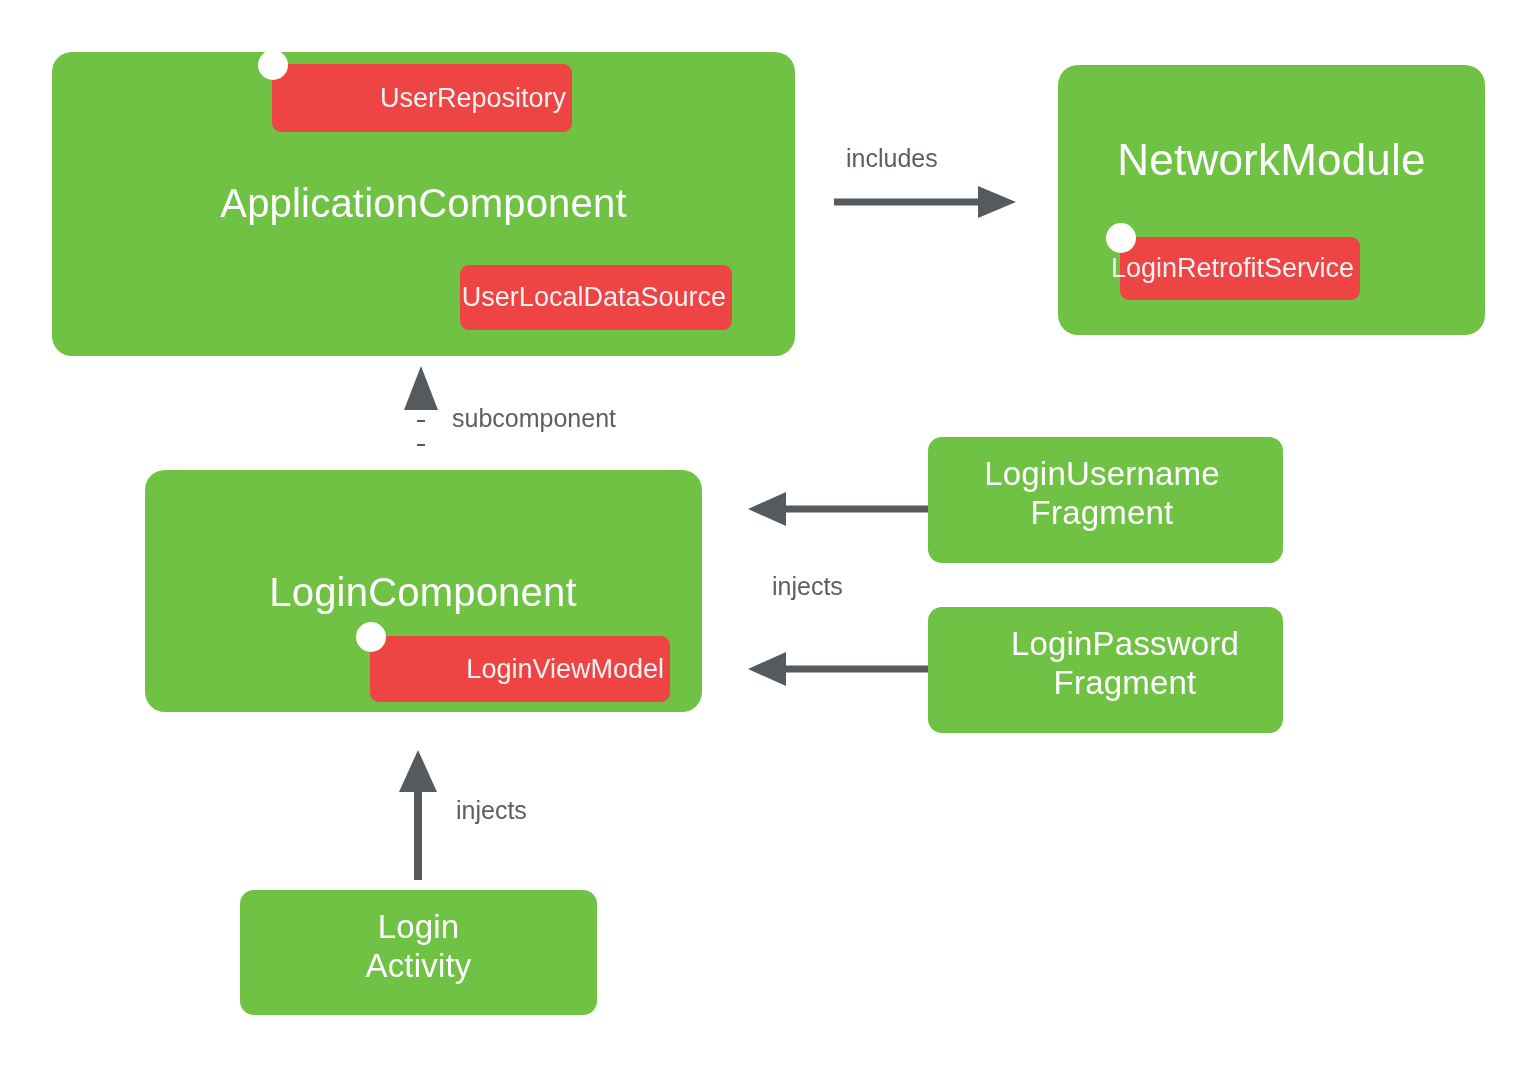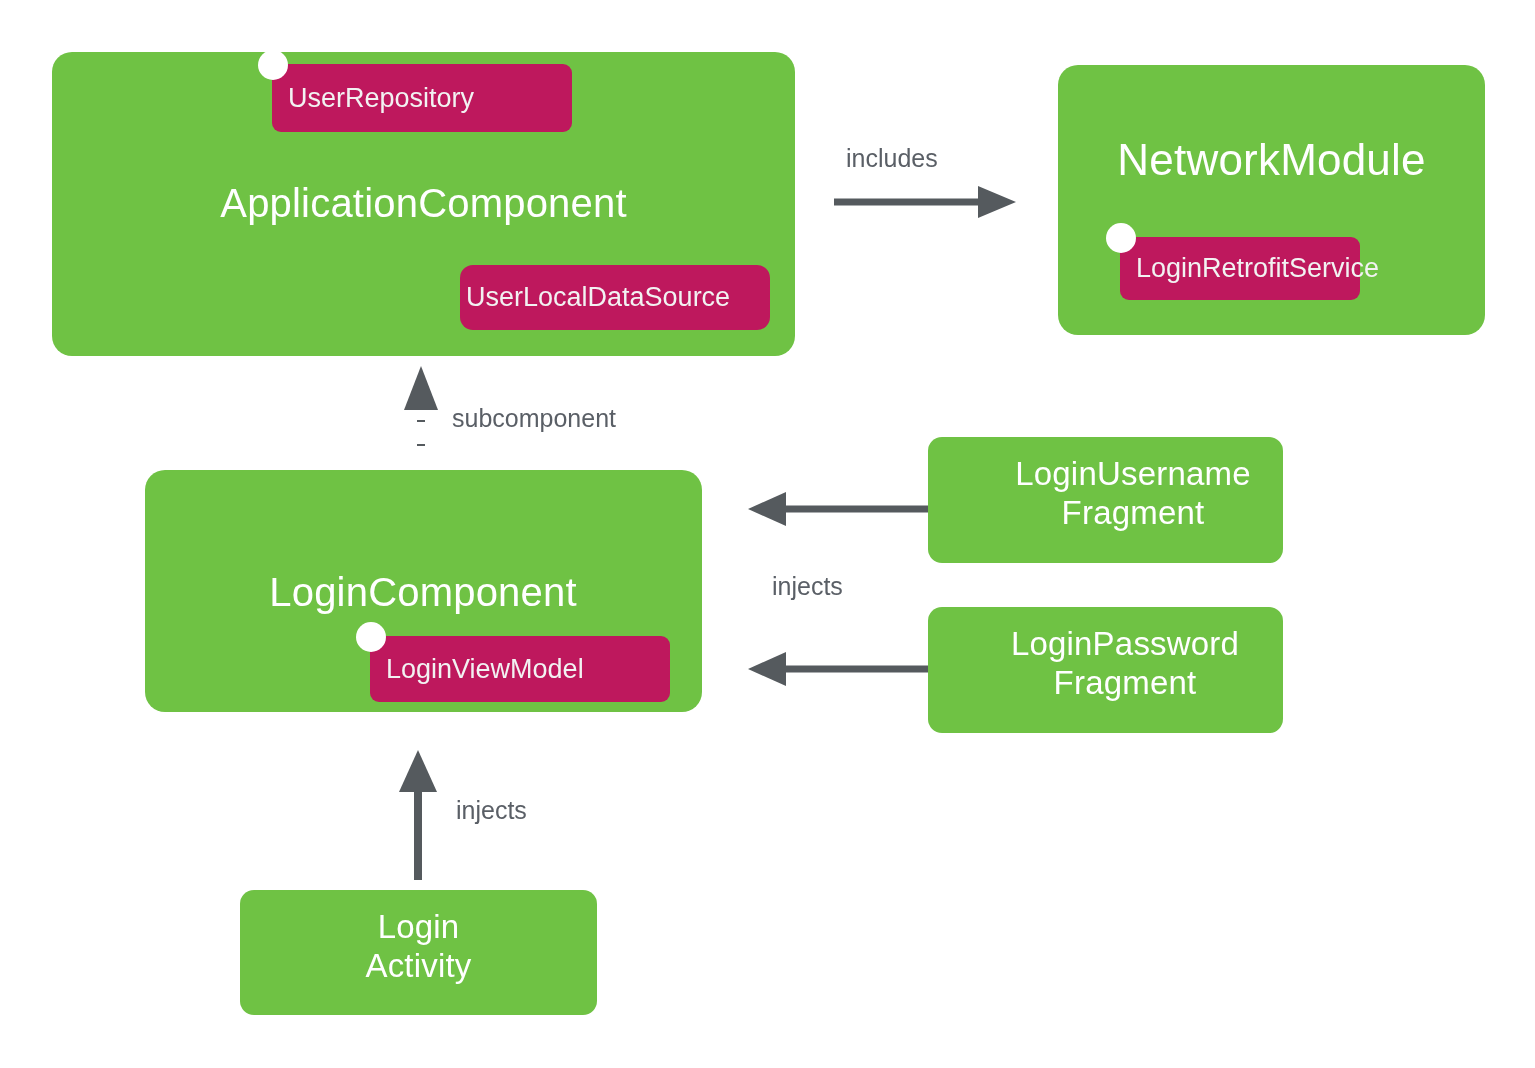--- a/index.html
+++ b/index.html
@@ -39,25 +39,25 @@
     line-height: 1.18;
     pointer-events: none;
   }
   .title-xl { font-size: 40px; }
   .title-lg { font-size: 44px; }
   .title-md { font-size: 33px; }
 
   
   .chip {
     position: absolute;
-    background: #be185d;
+    background: #ef4444;
     border-radius: 9px;
     display: flex;
     align-items: center;
-    justify-content: flex-start;
+    justify-content: flex-end;
     box-sizing: border-box;
   }
   .chip-label {
     color: #f2f2f2;
     font-size: 27px;
     line-height: 1;
     white-space: nowrap;
     padding-left: 16px;
     padding-right: 6px;
   }
@@ -92,21 +92,21 @@
   </div>
 
   <div class="box-title title-xl" style="left:52px; top:180px; width:743px;">ApplicationComponent</div>
 
   <div class="chip" style="left:272px; top:64px; width:300px; height:68px;">
     <span class="dot tl"></span>
     <span class="chip-label">UserRepository</span>
   </div>
 
 
-  <div class="chip" style="left:460px; top:265px; width:310px; height:65px;border-radius:13px;">
+  <div class="chip" style="left:460px; top:265px; width:272px; height:65px;">
     <span class="chip-label nodot">UserLocalDataSource</span>
   </div>
 
   <div class="gbox" style="left:1058px; top:65px; width:427px; height:270px;">
   </div>
 
   <div class="box-title title-lg" style="left:1058px; top:134px; width:427px;">NetworkModule</div>
 
   <div class="chip" style="left:1120px; top:237px; width:240px; height:63px;">
     <span class="dot tl"></span>
@@ -134,21 +134,21 @@
 
   <div class="box-title title-xl" style="left:145px; top:569px; width:556px;">LoginComponent</div>
 
   <div class="chip" style="left:370px; top:636px; width:300px; height:66px;">
     <span class="dot tl"></span>
     <span class="chip-label">LoginViewModel</span>
   </div>
 
   <div class="gbox small" style="left:928px; top:437px; width:355px; height:126px;">
   </div>
-  <div class="box-title title-md" style="left:964px; top:455px; width:338px;">LoginUsername
+  <div class="box-title title-md" style="left:933px; top:455px; width:338px;">LoginUsername
 Fragment</div>
 
   <div class="gbox small" style="left:928px; top:607px; width:355px; height:126px;">
   </div>
   <div class="box-title title-md" style="left:928px; top:625px; width:394px;">LoginPassword
 Fragment</div>
 
   <div class="conn" style="left:746px; top:487px;">
     <svg width="184" height="44" viewBox="0 0 184 44">
       <line x1="38" y1="22" x2="182" y2="22" stroke="#555A5E" stroke-width="7"></line>

